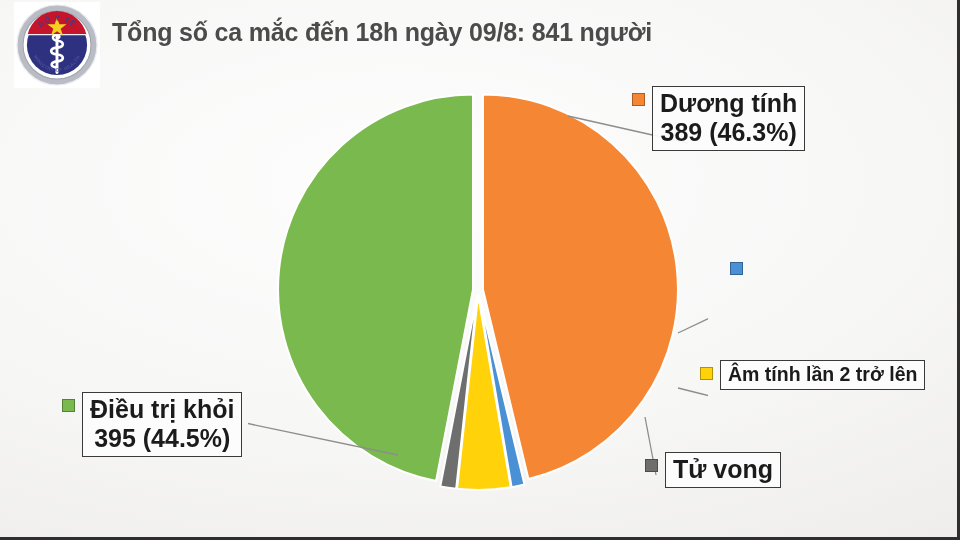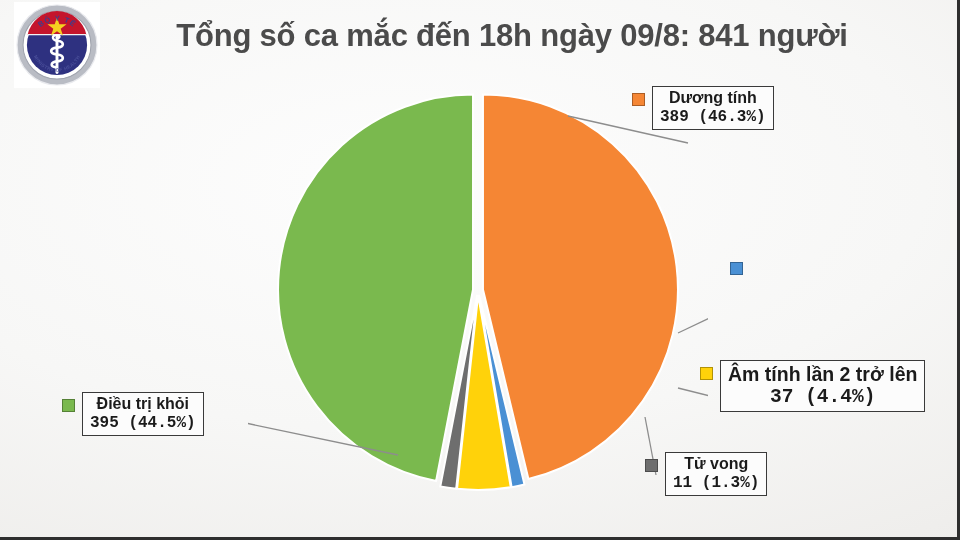--- a/index.html
+++ b/index.html
@@ -29,22 +29,21 @@
     height: 86px;
     background: #ffffff;
   }
 
   
   #title {
     position: absolute;
     left: 112px;
     top: 18px;
     width: 800px;
-    text-align: center;
-    font-size: 31px;
+    font-size: 25px;
     font-weight: bold;
     color: #4b4b4b;
     letter-spacing: -0.2px;
     white-space: nowrap;
   }
 
   
   #pie-wrap {
     position: absolute;
     left: 248px;
@@ -70,24 +69,24 @@
     box-sizing: border-box;
   }
   .label-box {
     border: 1.6px solid #3a3a3a;
     background: rgba(252,252,252,0.94);
     padding: 2px 7px 3px 7px;
     text-align: center;
     line-height: 1.16;
     color: #1b1b1b;
     font-weight: bold;
-    font-size: 16px;
+    font-size: 25px;
     white-space: nowrap;
   }
-  .label-box .l2 { display:block;font-family:Liberation Mono, monospace; }
+  .label-box .l2 { display:block; }
 
   #c-duong  { left: 632px; top: 86px; }
   #c-am1    { left: 730px; top: 255px; }
   #c-am2    { left: 700px; top: 360px; }
   #c-tu     { left: 645px; top: 452px; }
   #c-khoi   { left: 62px;  top: 392px; }
 
   #c-am2 .label-box { font-size: 19.5px; }
 </style>
 </head>
@@ -157,29 +156,27 @@
   </div>
 
   <div class="callout" id="c-am1">
     <span class="swatch" style="background:#4A90D4"></span>
   </div>
 
   <div class="callout" id="c-am2">
     <span class="swatch" style="background:#FFD20A"></span>
     <span class="label-box">
       <span>Âm tính lần 2 trở lên</span>
-      <span class="l2">37 (4.4%)</span>
     </span>
   </div>
 
   <div class="callout" id="c-tu">
     <span class="swatch" style="background:#6E6E6E"></span>
     <span class="label-box">
       <span>Tử vong</span>
-      <span class="l2">11 (1.3%)</span>
     </span>
   </div>
 
   <div class="callout" id="c-khoi">
     <span class="swatch" style="background:#7AB94E"></span>
     <span class="label-box">
       <span>Điều trị khỏi</span>
       <span class="l2">395 (44.5%)</span>
     </span>
   </div>

